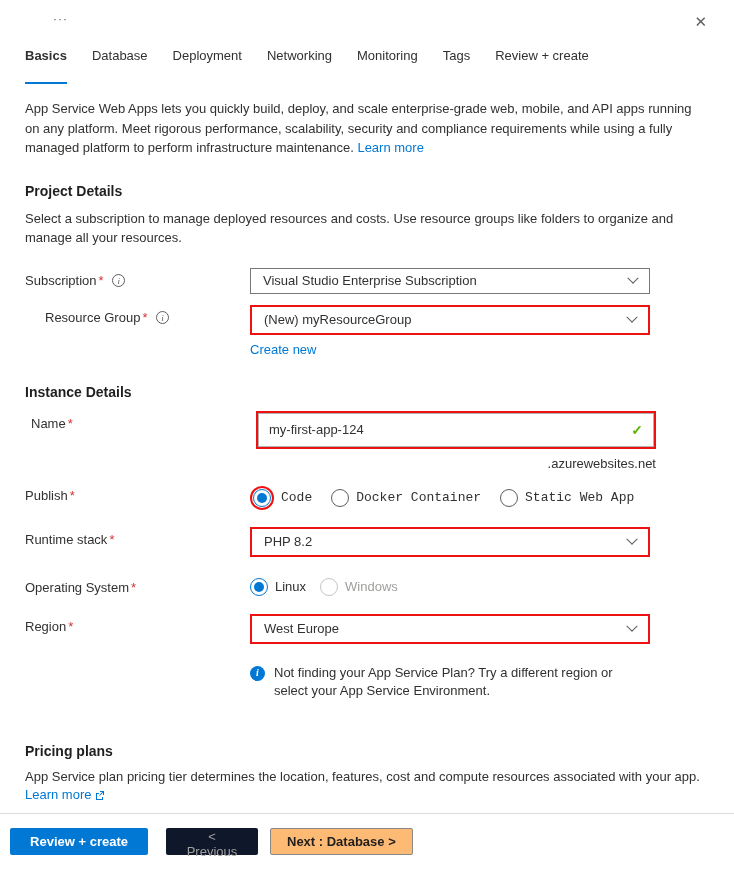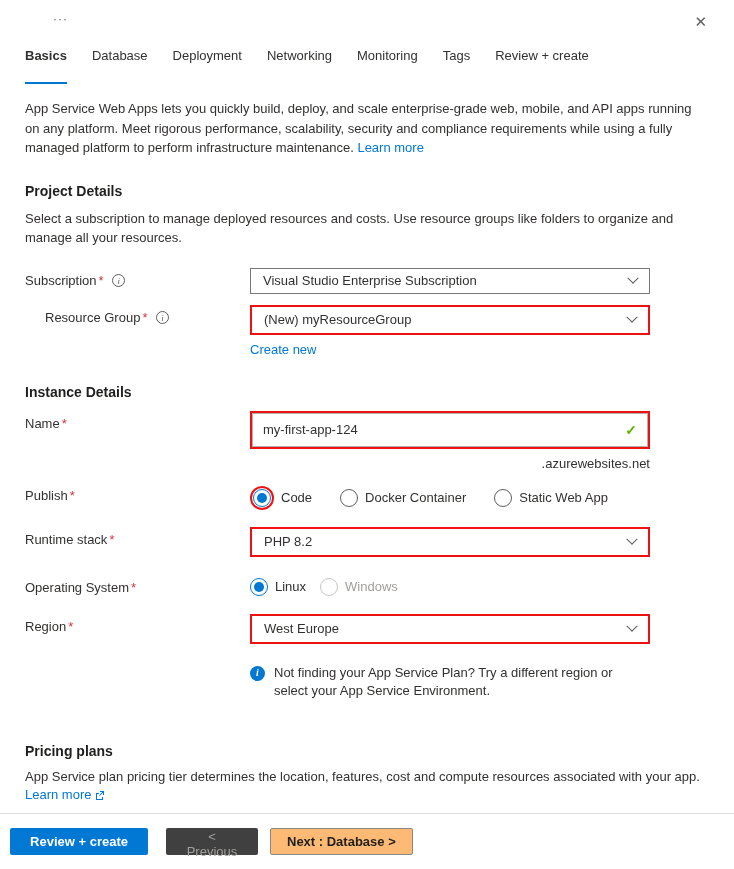--- a/index.html
+++ b/index.html
@@ -90,21 +90,21 @@
   .footer {
     position:absolute; left:0; right:0; bottom:0; height:56px;
     border-top:1px solid #dcdcdc; background:#fff;
     display:flex; align-items:center; padding:0 10px;
   }
   .btn {
     font-family:inherit; font-size:13px; height:27px; border-radius:2px;
     border:1px solid transparent; cursor:pointer; padding:0 16px;
   }
   .btn-primary { background:#0078d4; color:#fff; font-weight:700; width:138px; }
-  .btn-disabled { background:#404040; color:#a19f9d; width:92px; margin-left:18px; cursor:default; }
+  .btn-disabled { background:#0f172a; color:#a19f9d; width:92px; margin-left:18px; cursor:default; }
   .btn-outline { background:#fdba74; border:1px solid #8a8886; color:#201f1e; font-weight:700; margin-left:12px; }
 </style>
 </head>
 <body>
 
 <div class="content">
 
   <div class="header">
     <span class="more-dots">···</span>
     <span class="close-x">✕</span>
@@ -152,40 +152,40 @@
           <span>(New) myResourceGroup</span>
           <span class="chev"></span>
         </div>
       </div>
       <div class="create-new"><a class="link">Create new</a></div>
     </div>
   </div>
 
   <h2 class="section-heading" style="margin-top:27px;">Instance Details</h2>
 
-  <div class="form-row" style="margin-top:11px;">
+  <div class="form-row" style="margin-top:11px;margin-left:6px;">
     <div class="label-col">
       <span>Name</span><span class="req">*</span>
     </div>
     <div class="field-col">
       <div class="red-box">
         <div class="textfield" style="border:1px solid #b3b0ad;">
           <input type="text" value="my-first-app-124" style="">
           <span class="check-ok">✓</span>
         </div>
       </div>
       <div class="suffix-line">.azurewebsites.net</div>
     </div>
   </div>
 
   <div class="form-row" style="margin-top:12px;">
     <div class="label-col">
       <span>Publish</span><span class="req">*</span>
     </div>
-    <div class="field-col radio-row" style="gap:28px;">
+    <div class="field-col radio-row" style="gap:19px;font-family:Liberation Mono, monospace;">
       <span class="radio-opt">
         <span class="red-ring">
             <span class="radio sel"></span>
           </span>
         <span>Code</span>
       </span>
       <span class="radio-opt">
         <span class="radio"></span>
         <span>Docker Container</span>
       </span>

